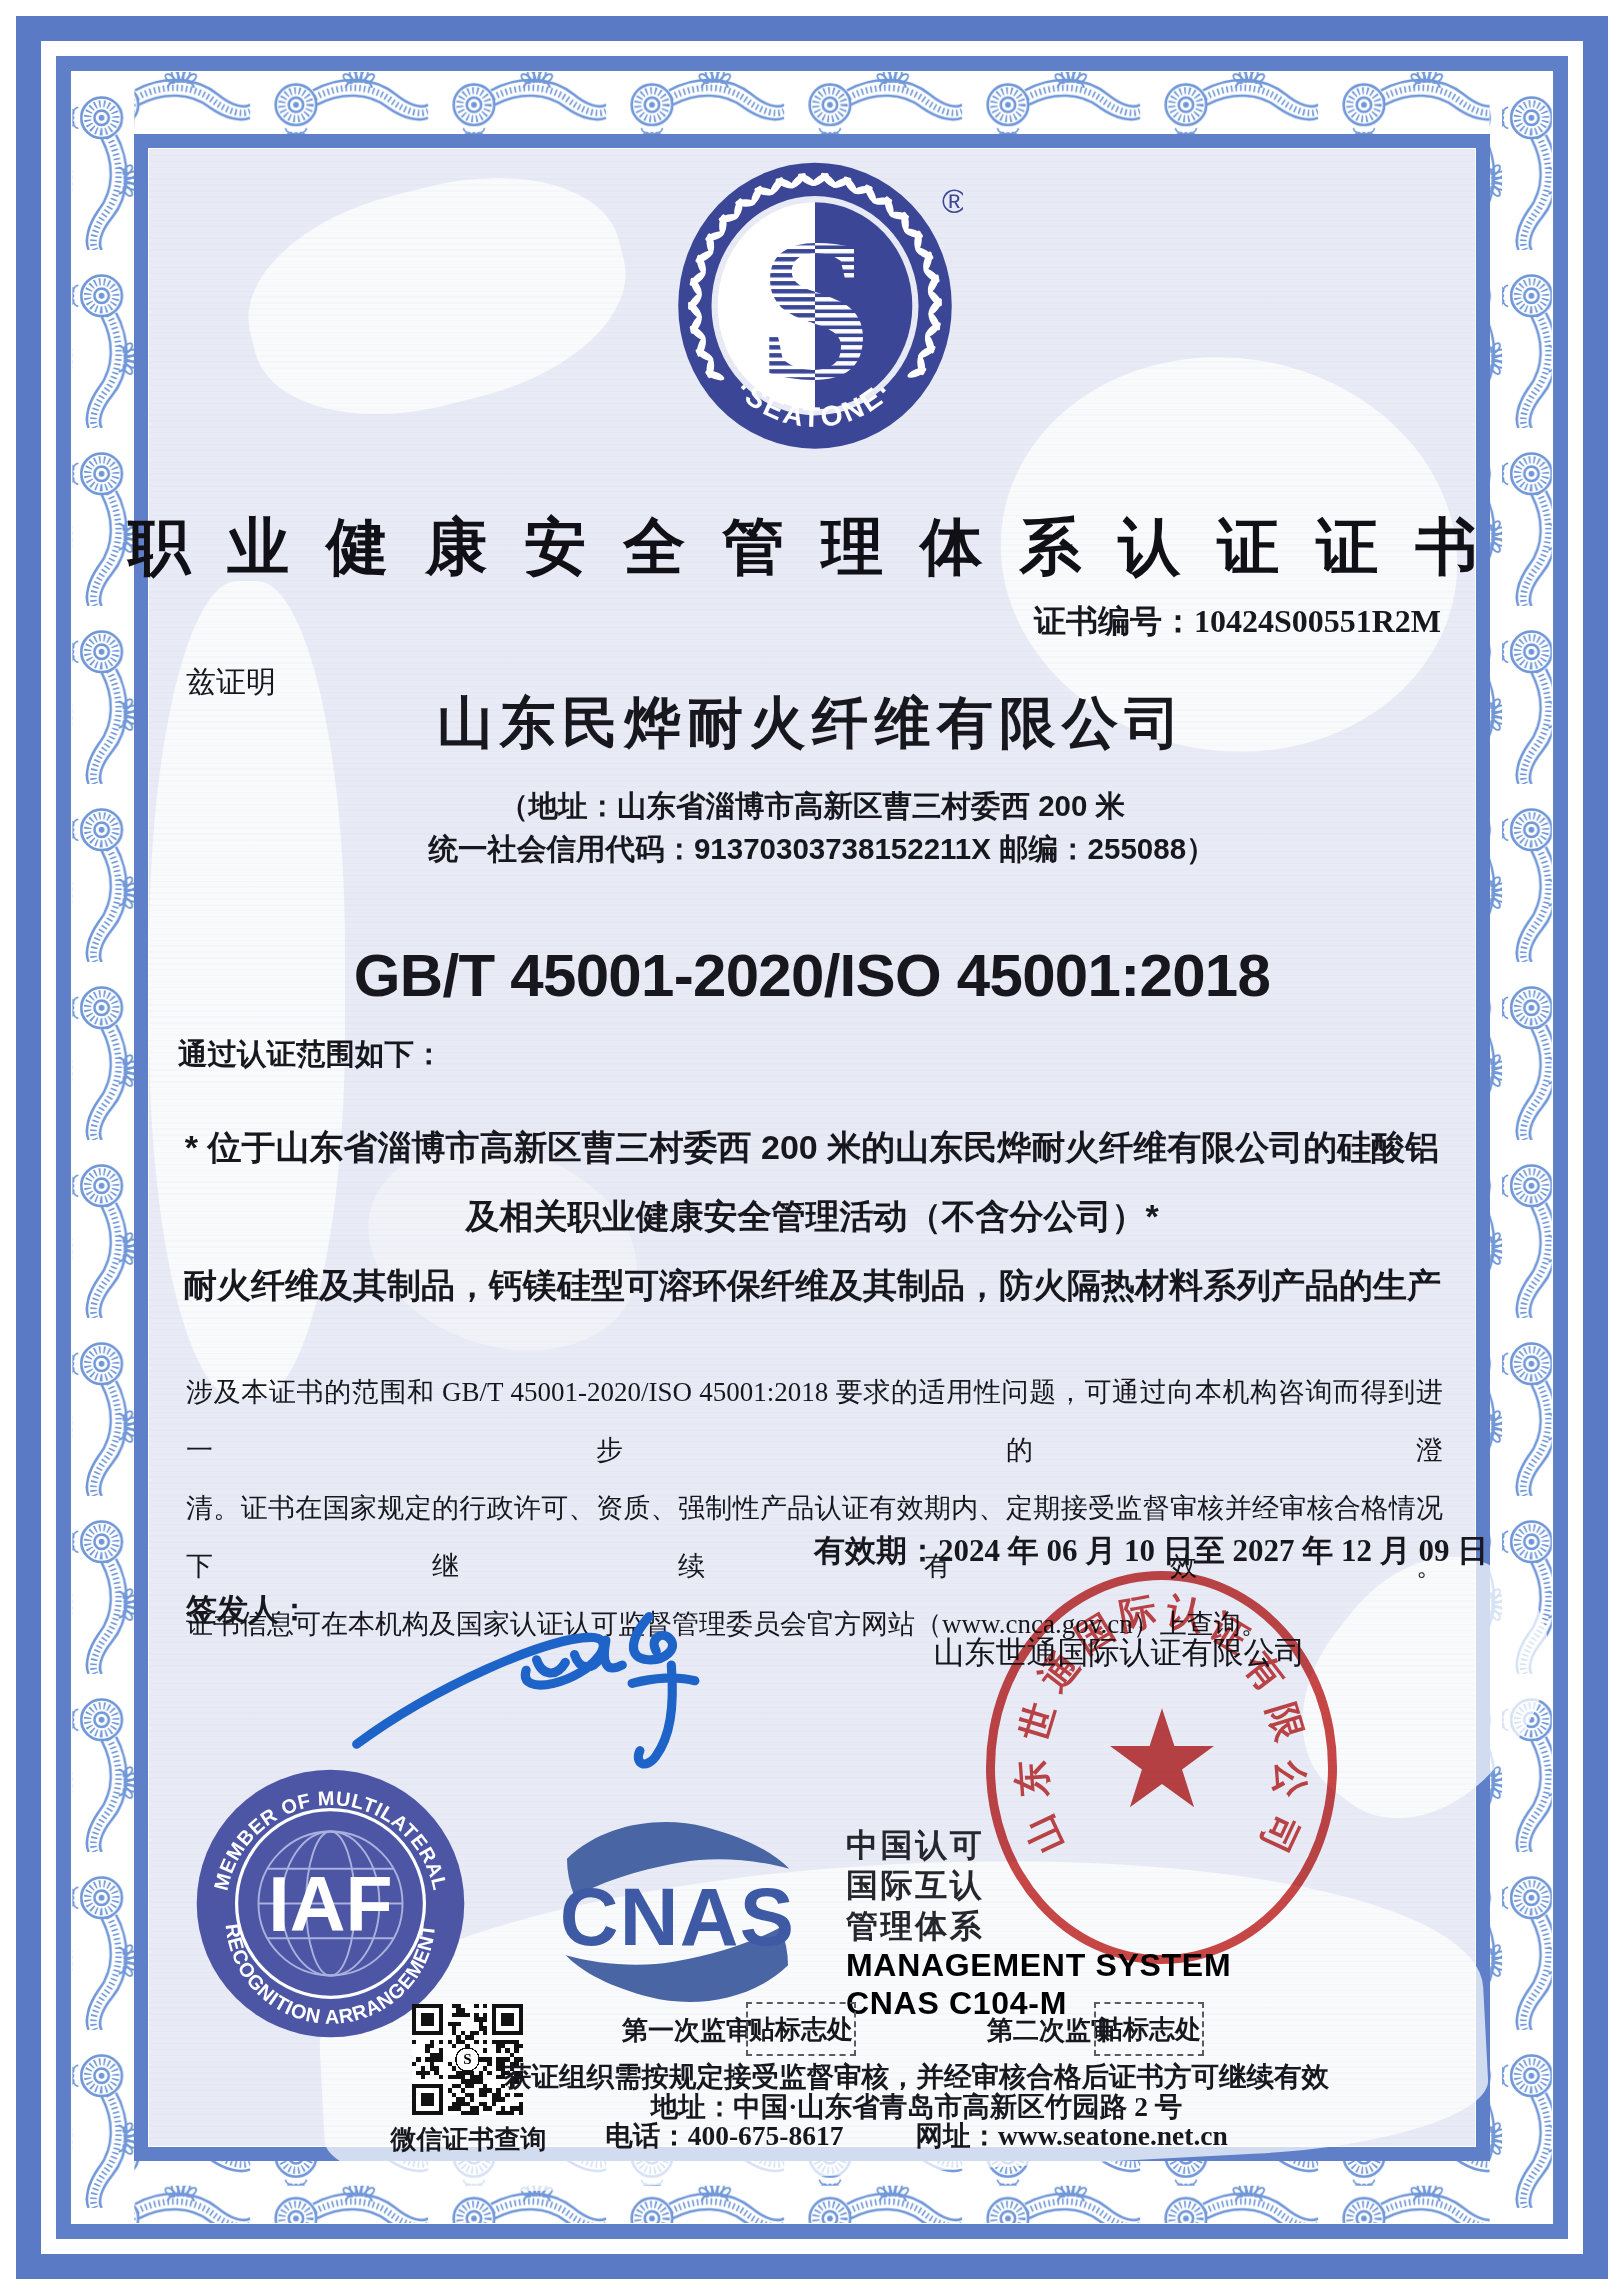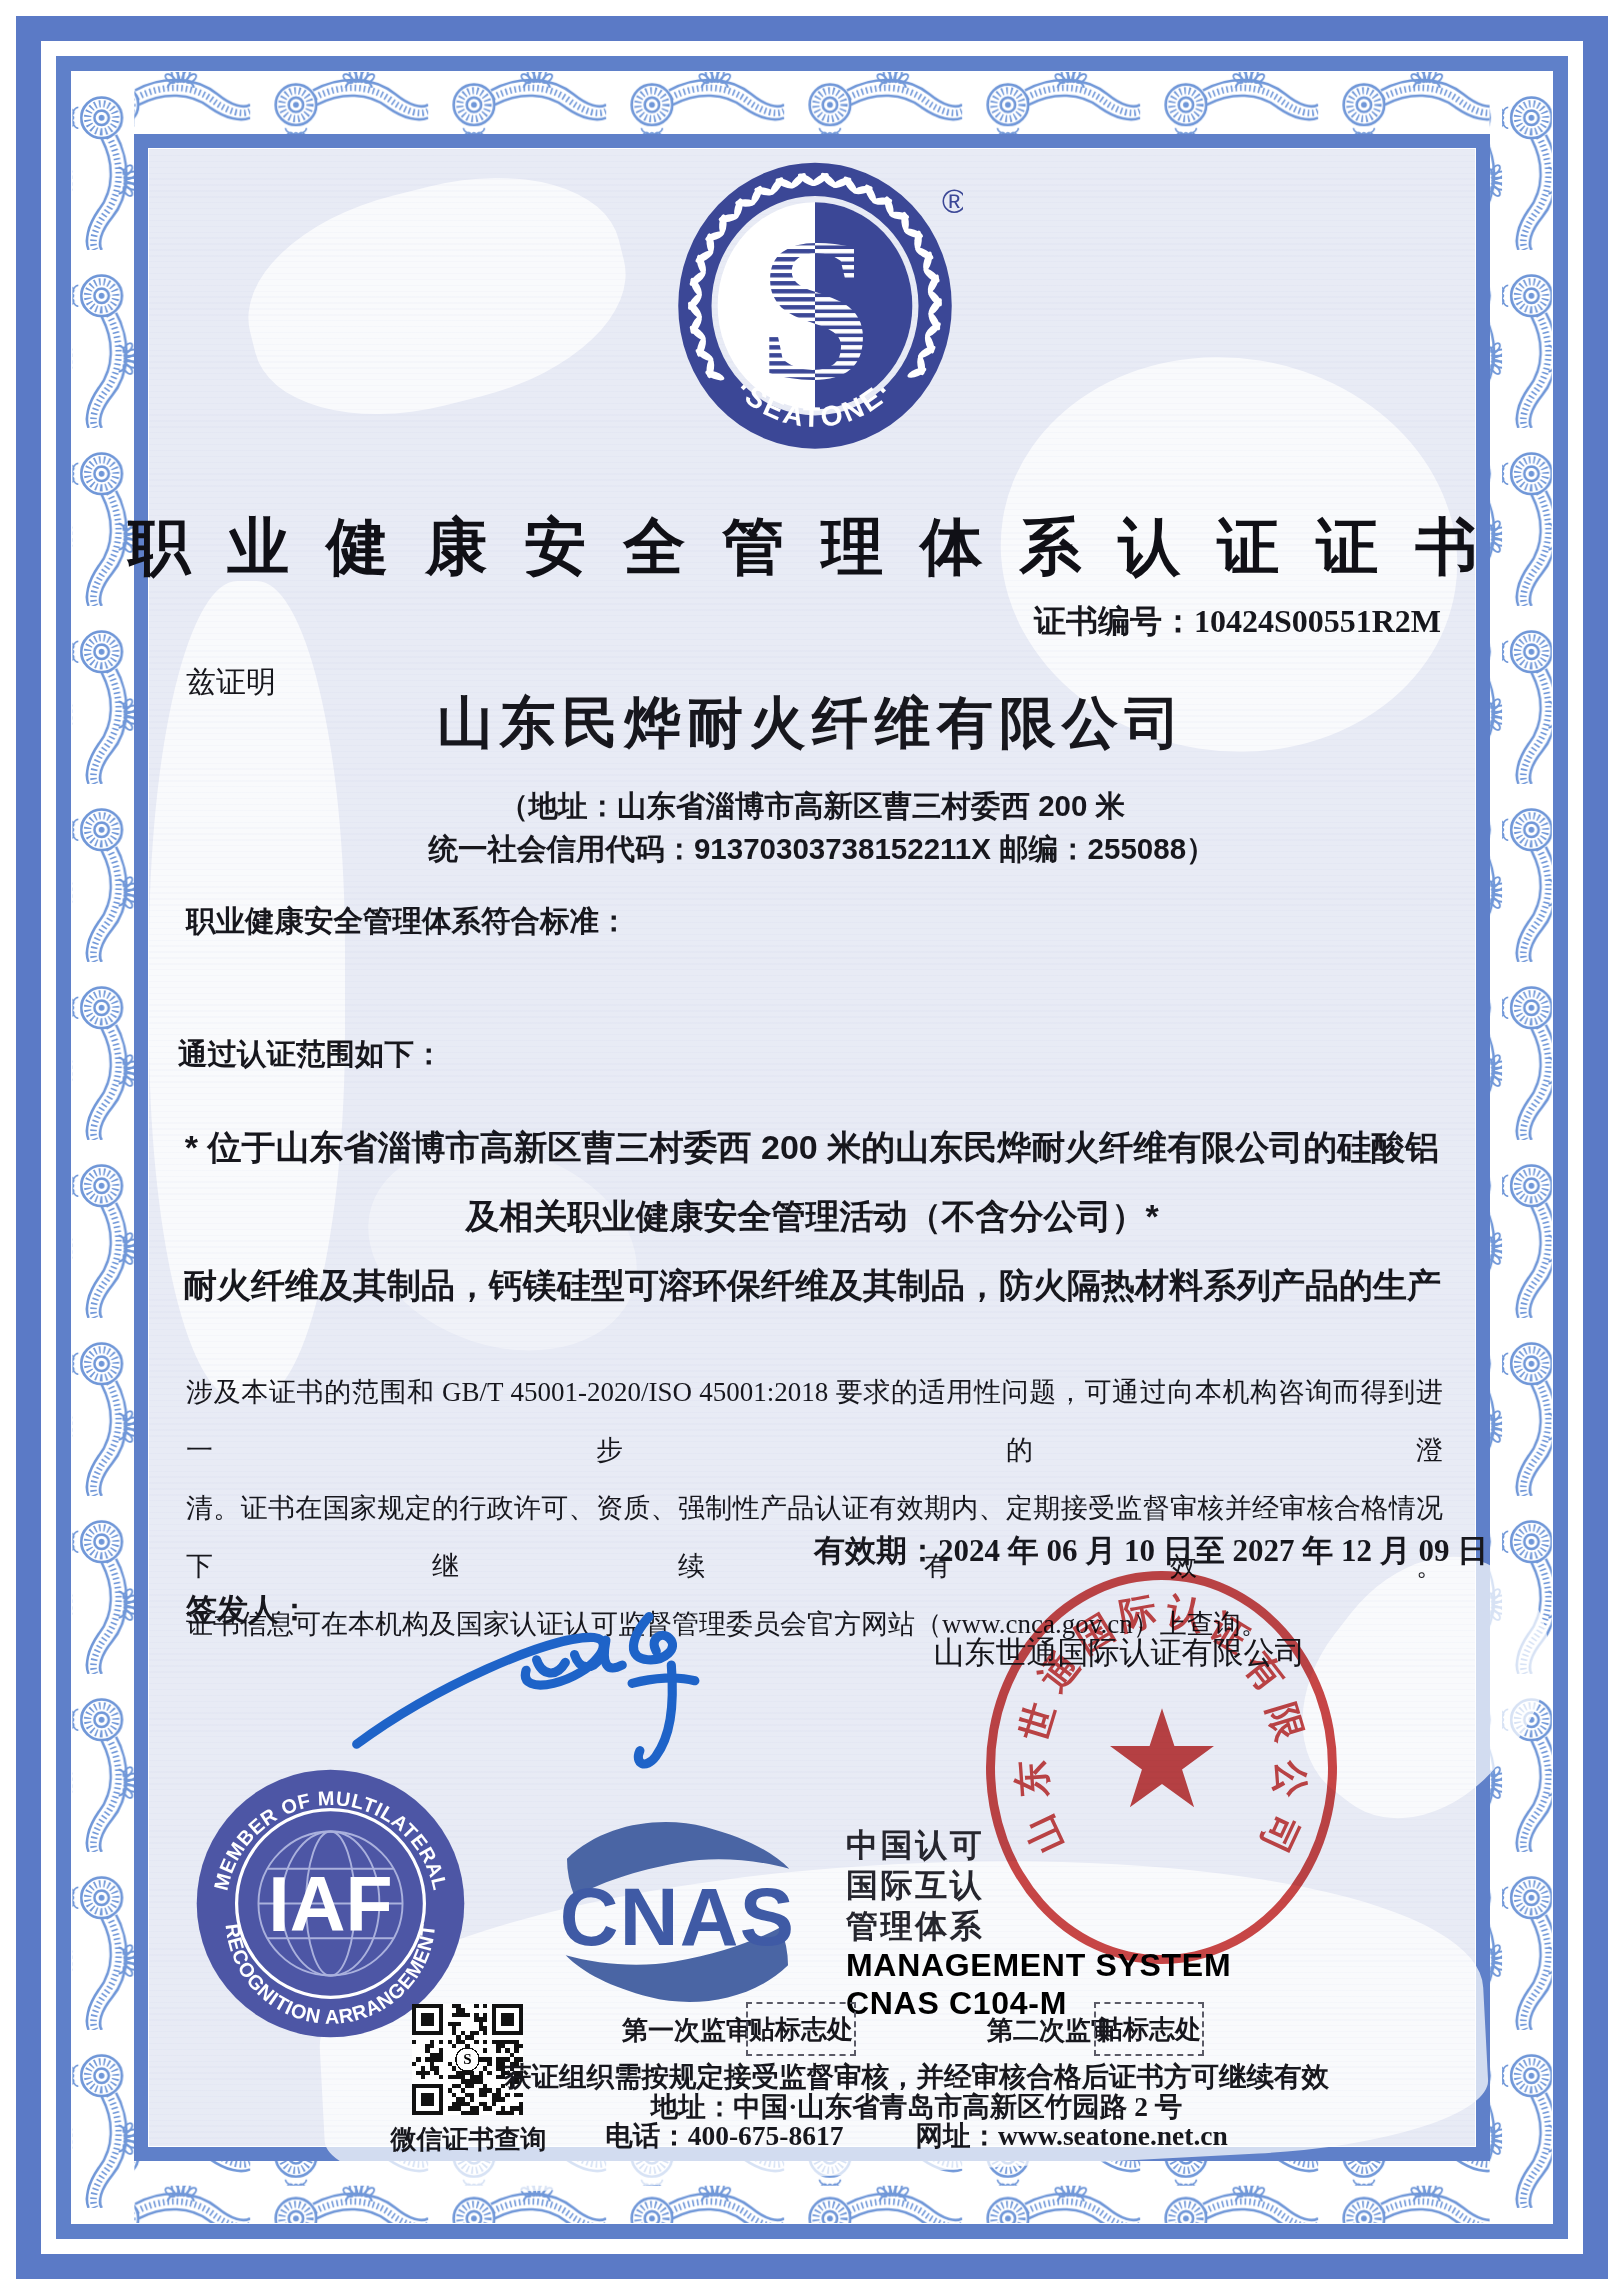--- a/index.html
+++ b/index.html
@@ -232,21 +232,21 @@
   </svg>
 
   <div class="abs title">职业健康安全管理体系认证证书</div>
   <div class="abs certno">
     <span>证书编号：</span><span>10424S00551R2M</span>
   </div>
   <div class="abs certify">兹证明</div>
   <div class="abs company sans">山东民烨耐火纤维有限公司</div>
   <div class="abs addr1 sans">（地址：山东省淄博市高新区曹三村委西 200 米</div>
   <div class="abs addr2 sans">统一社会信用代码：91370303738152211X 邮编：255088）</div>
-  <div class="abs stdlabel sans">职业健康安全管理体系符合标准：</div>
+  <div class="abs standard sans">GB/T 45001-2020/ISO 45001:2018</div>
   <div class="abs scopelabel sans">通过认证范围如下：</div>
   <div class="abs scope sans">
     <div>* 位于山东省淄博市高新区曹三村委西 200 米的山东民烨耐火纤维有限公司的硅酸铝</div>
     <div>及相关职业健康安全管理活动（不含分公司）*</div>
     <div>耐火纤维及其制品，钙镁硅型可溶环保纤维及其制品，防火隔热材料系列产品的生产</div>
   </div>
   <div class="abs notice">
     <div class="just">涉及本证书的范围和 GB/T 45001-2020/ISO 45001:2018 要求的适用性问题，可通过向本机构咨询而得到进一步的澄</div>
     <div class="just">清。证书在国家规定的行政许可、资质、强制性产品认证有效期内、定期接受监督审核并经审核合格情况下继续有效。</div>
     <div>证书信息可在本机构及国家认证认可监督管理委员会官方网站（www.cnca.gov.cn）上查询。</div>

